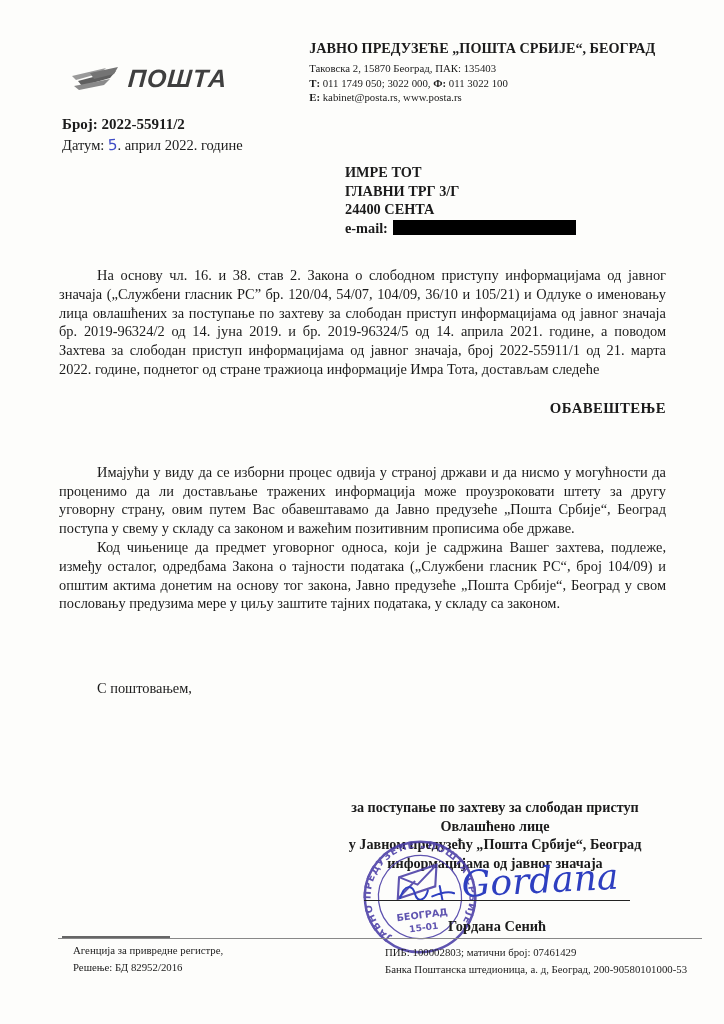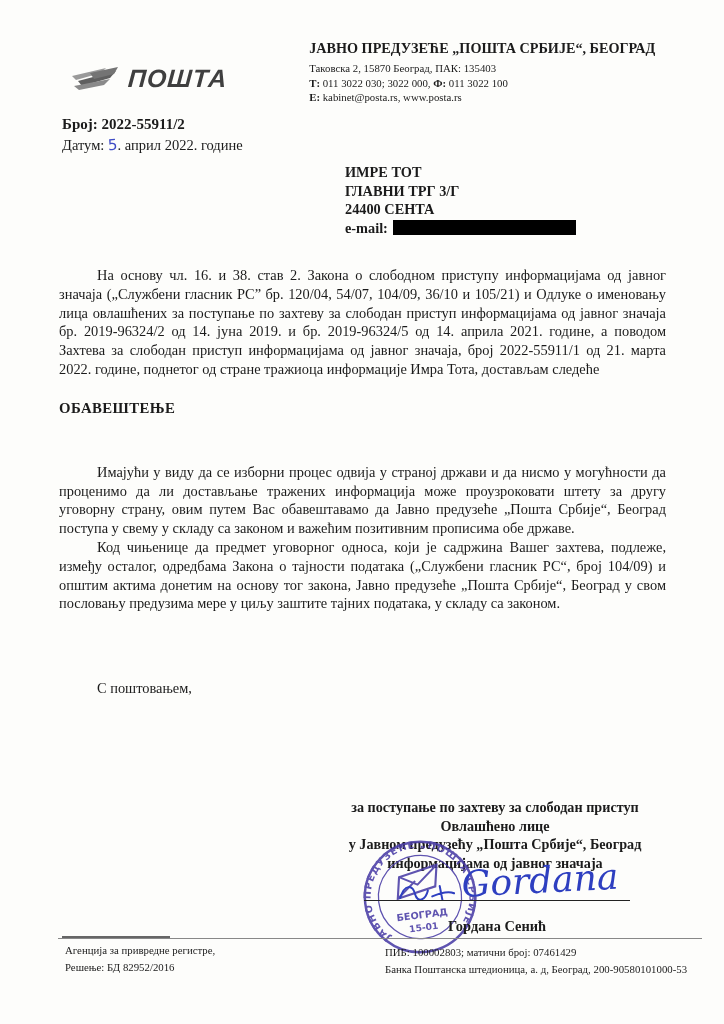--- a/index.html
+++ b/index.html
@@ -40,58 +40,58 @@
   }
 
   
   .recipient { position: absolute; top: 163px; left: 345px; font-weight: bold; font-size: 14.3px; line-height: 18.5px; }
   .email-row { display: flex; align-items: center; justify-content: space-between; }
   .redaction { width: 183px; height: 15px; background: #000; margin-left: 5px; }
 
   
   .body-text { position: absolute; top: 266px; left: 59px; width: 607px; }
   .body-par { margin: 0; text-align: justify; font-size: 14.4px; line-height: 18.8px; text-indent: 38px; }
-  .heading { text-align: left; font-weight: bold; font-size: 14.8px; margin: 21px 0 46px 0; letter-spacing: 0.4px; }
+  .heading { text-align: right; font-weight: bold; font-size: 14.8px; margin: 21px 0 46px 0; letter-spacing: 0.4px; }
   .closing { margin-top: 66px; text-indent: 38px; font-size: 14.4px; }
 
   
   .sign-titles {
     position: absolute; top: 798px; left: 315px; width: 360px;
     text-align: center; font-weight: bold; font-size: 14.2px; line-height: 18.6px;
   }
   .stamp { position: absolute; top: 838px; left: 361px; width: 118px; height: 118px; transform: rotate(-7deg); opacity: 0.88; }
   .handwriting { position: absolute; top: 850px; left: 392px; width: 248px; height: 62px; }
   .sig-line { position: absolute; top: 900px; left: 364px; width: 266px; border-top: 1.6px solid #222; }
   .sig-name { position: absolute; top: 902px; left: 364px; width: 266px; text-align: center; font-weight: bold; font-size: 14.4px; margin-top: 16px; }
 
   
   .footer-line { position: absolute; top: 938px; left: 58px; width: 644px; border-top: 1.3px solid #888; }
   .footer-line-dark { position: absolute; top: 936px; left: 62px; width: 108px; border-top: 2.6px solid #666; }
-  .footer-left { position: absolute; top: 942px; left: 65px; font-size: 10.8px; line-height: 17px; }
+  .footer-left { position: absolute; top: 942px; left: 73px; font-size: 10.8px; line-height: 17px; }
   .footer-right { position: absolute; top: 944px; left: 385px; font-size: 10.8px; line-height: 17px; }
 </style>
 </head>
 <body>
 
 <div class="page">
 
   <div class="header">
     <div class="logo">
       <svg width="52" height="34" viewBox="0 0 52 34">
         <polygon points="2,15 36,7 31,12 6,19" fill="#9a9a9a"></polygon>
         <polygon points="8,20 46,10 40,17 12,25" fill="#5f5f5f"></polygon>
         <polygon points="4,25 40,18 34,24 9,29" fill="#8a8a8a"></polygon>
         <polygon points="20,12 48,6 44,13 24,18" fill="#747474"></polygon>
       </svg>
       <span class="logo-text">ПОШТА</span>
     </div>
     <div class="header-info">
       <div class="company-title">ЈАВНО ПРЕДУЗЕЋЕ „ПОШТА СРБИЈЕ“, БЕОГРАД</div>
       <div class="addr addr-first">Таковска 2, 15870 Београд, ПАК: 135403</div>
-      <div class="addr"><b>Т:</b><span> 011 3022 030; 3022 000, </span><b>Ф:</b><span> 011 3022 100</span></div>
+      <div class="addr"><b>Т:</b><span> 011 1749 050; 3022 000, </span><b>Ф:</b><span> 011 3022 100</span></div>
       <div class="addr"><b>Е:</b><span> kabinet@posta.rs, www.posta.rs</span></div>
     </div>
   </div>
 
   <div class="ref-block">
     <div class="ref-num">Број: 2022-55911/2</div>
     <div class="ref-date"><span>Датум:</span> <span class="date-day">5</span><span>. април 2022. године</span></div>
   </div>
 
   <div class="recipient">

